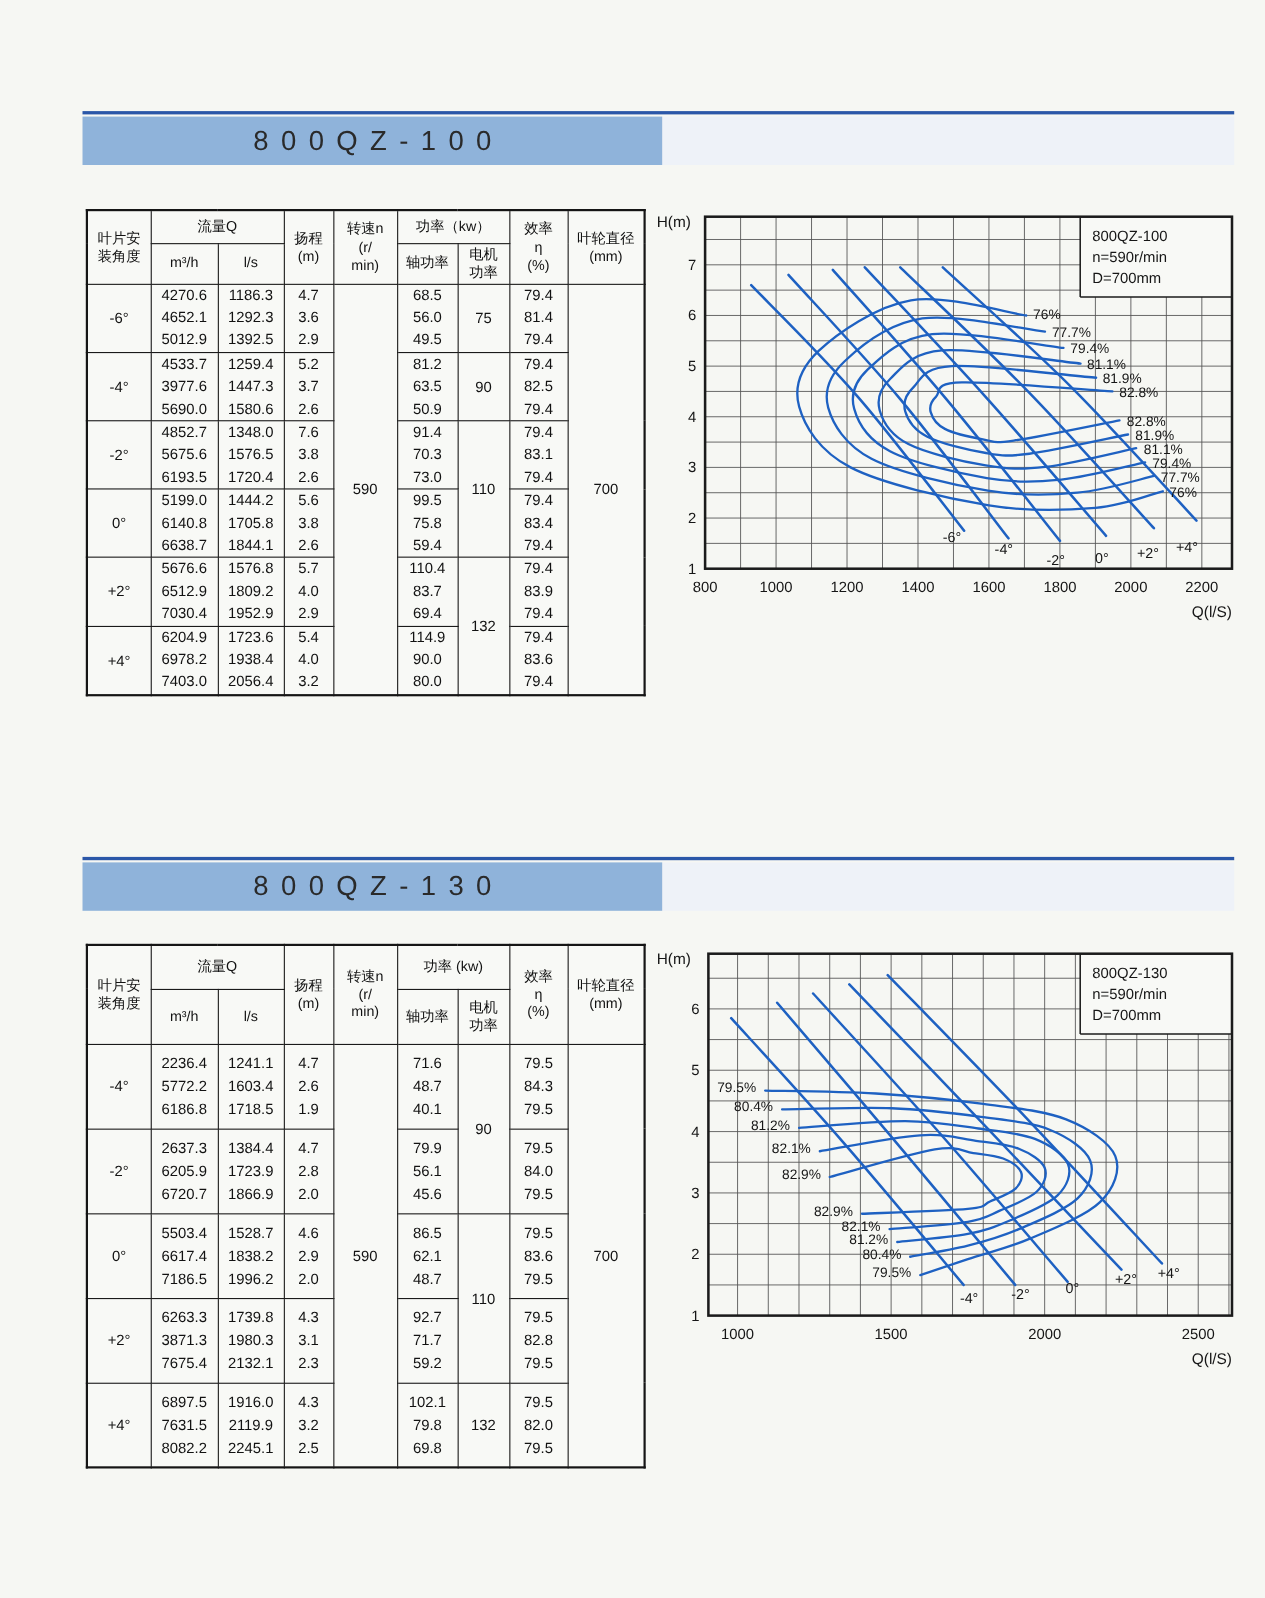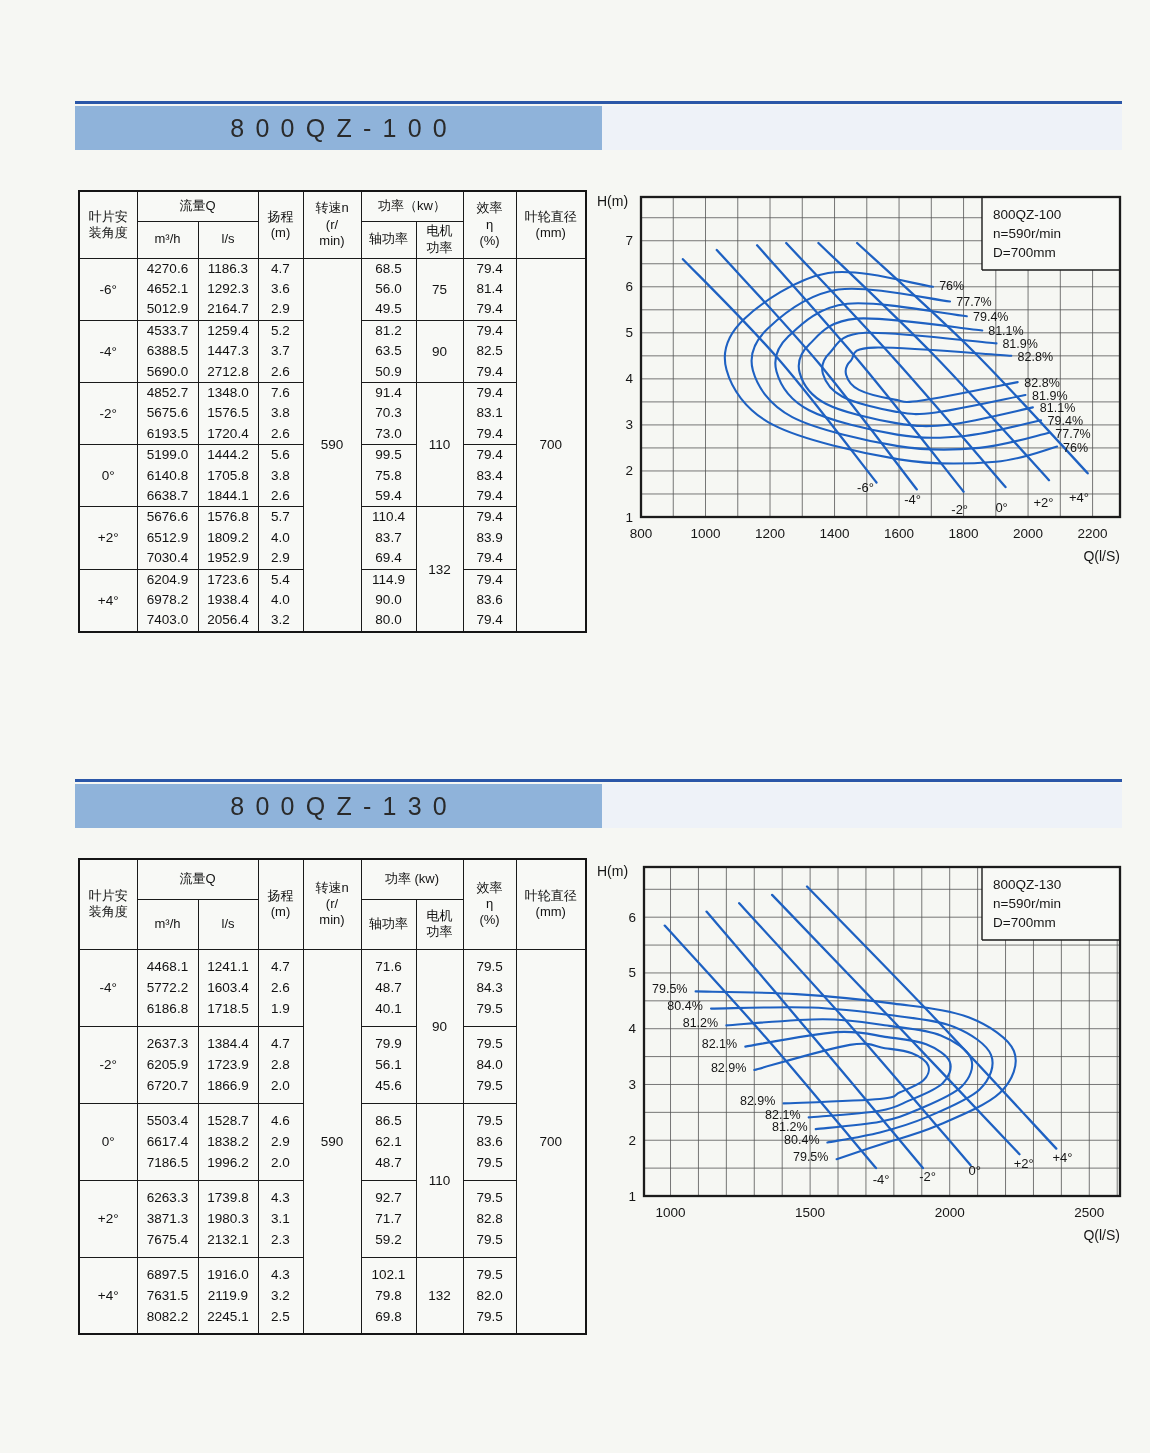--- a/index.html
+++ b/index.html
@@ -93,21 +93,21 @@
           <div class="stack">
             <span>4270.6</span>
             <span>4652.1</span>
             <span>5012.9</span>
           </div>
         </td>
         <td>
           <div class="stack">
             <span>1186.3</span>
             <span>1292.3</span>
-            <span>2164.7</span>
+            <span>1392.5</span>
           </div>
         </td>
         <td>
           <div class="stack">
             <span>4.7</span>
             <span>3.6</span>
             <span>2.9</span>
           </div>
         </td>
         <td rowspan="6">590</td>
@@ -126,29 +126,29 @@
             <span>79.4</span>
           </div>
         </td>
         <td rowspan="6">700</td>
       </tr>
       <tr>
         <td>-4°</td>
         <td>
           <div class="stack">
             <span>4533.7</span>
-            <span>6388.5</span>
+            <span>3977.6</span>
             <span>5690.0</span>
           </div>
         </td>
         <td>
           <div class="stack">
             <span>1259.4</span>
             <span>1447.3</span>
-            <span>2712.8</span>
+            <span>1580.6</span>
           </div>
         </td>
         <td>
           <div class="stack">
             <span>5.2</span>
             <span>3.7</span>
             <span>2.6</span>
           </div>
         </td>
         <td>
@@ -465,21 +465,21 @@
       <th>轴功率</th>
       <th>电机
 功率</th>
     </tr>
   </thead>
   <tbody id="tbody-1">
       <tr>
         <td>-4°</td>
         <td>
           <div class="stack">
-            <span>4468.1</span>
+            <span>2236.4</span>
             <span>5772.2</span>
             <span>6186.8</span>
           </div>
         </td>
         <td>
           <div class="stack">
             <span>1241.1</span>
             <span>1603.4</span>
             <span>1718.5</span>
           </div>

